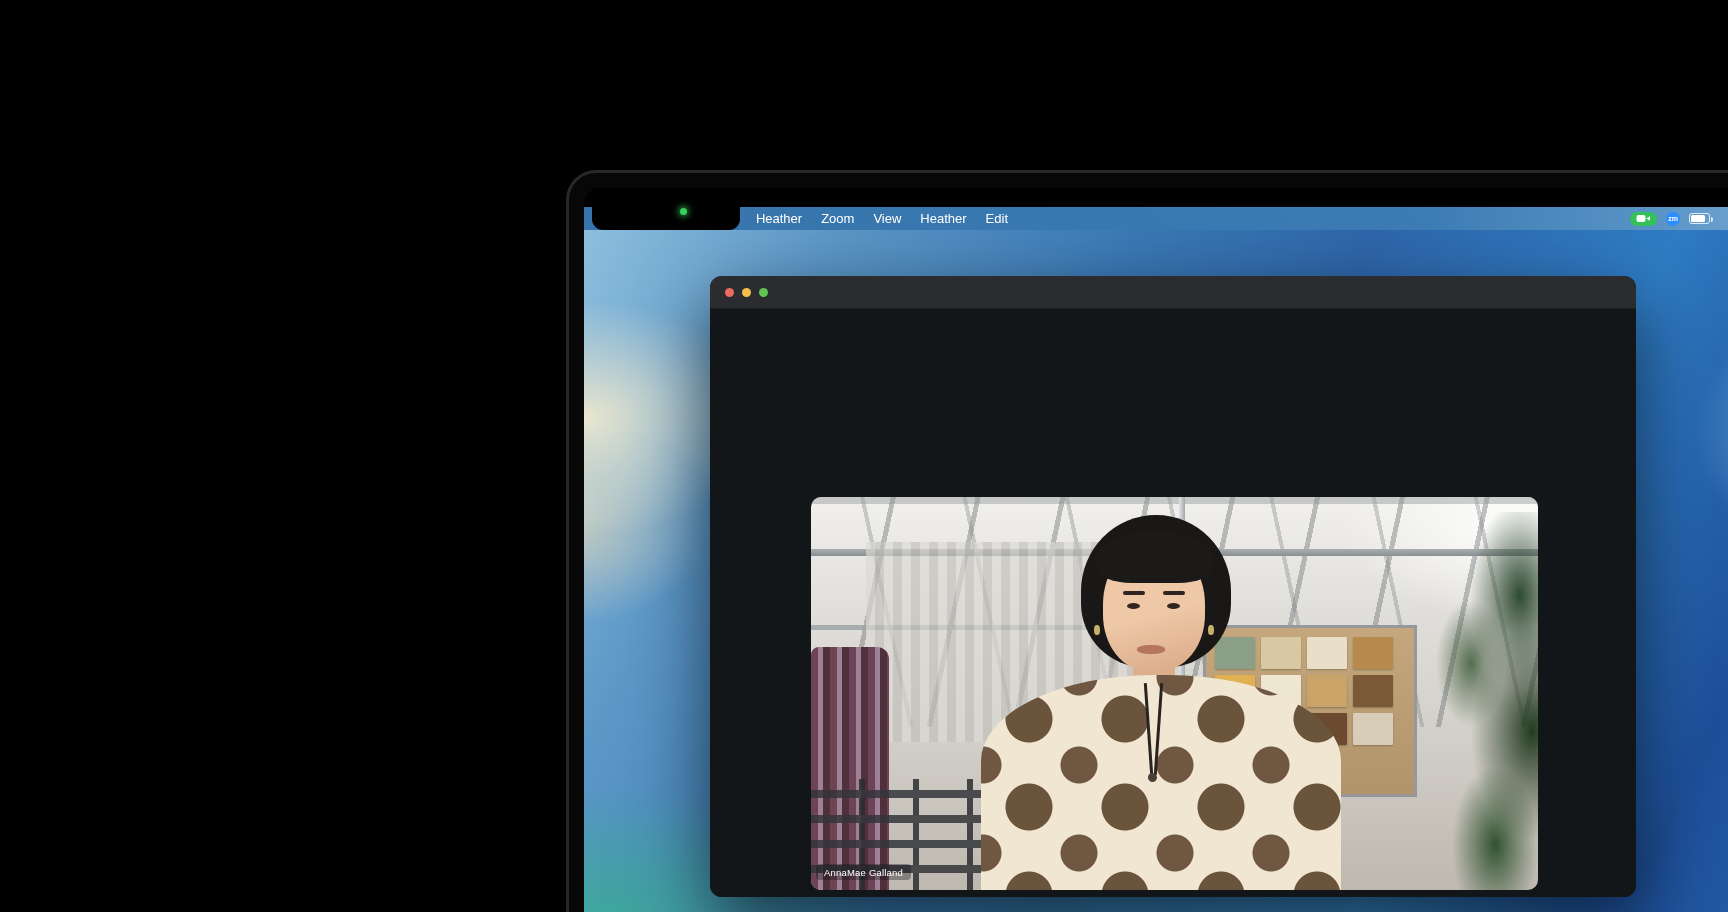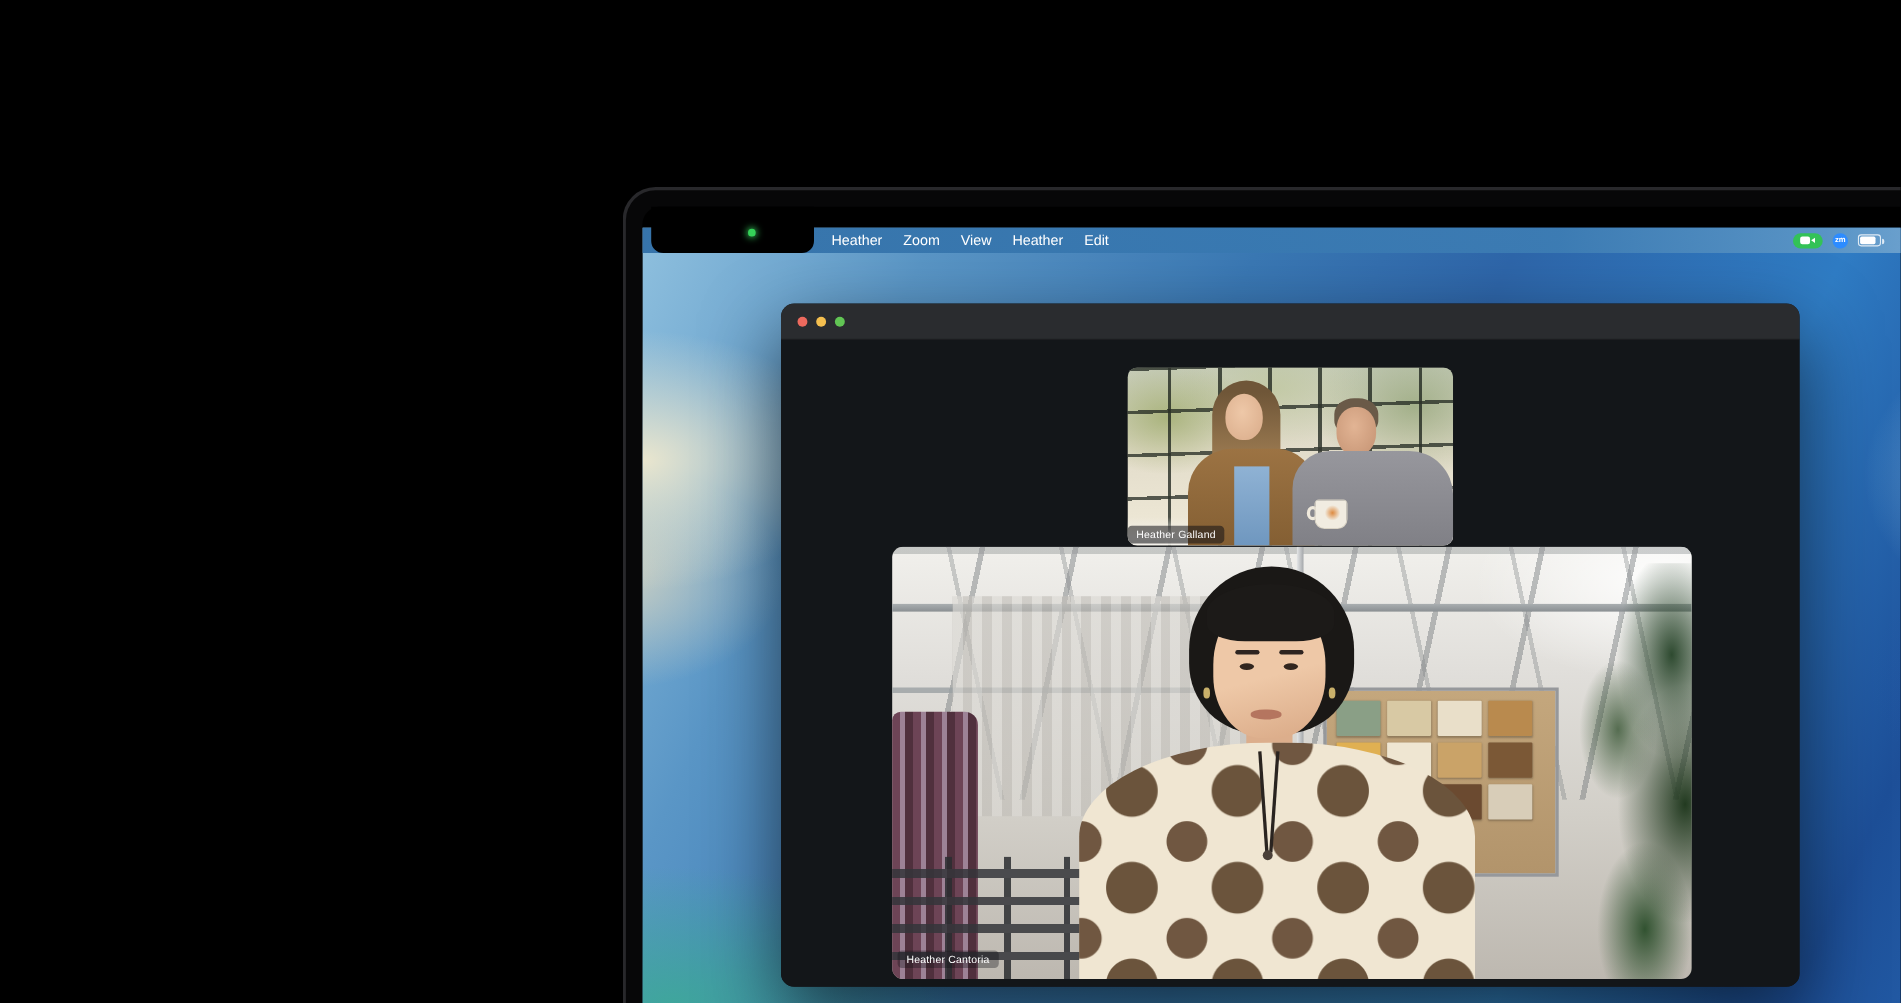--- a/index.html
+++ b/index.html
@@ -200,35 +200,20 @@
       <div class="titlebar">
         <div class="traffic">
           <span class="tl tl-close"></span>
           <span class="tl tl-min"></span>
           <span class="tl tl-max"></span>
         </div>
       </div>
 
       <div class="win-content">
 
-        <div class="tile tile-heather">
-          <div class="abs hg-bg"></div>
-          <div class="abs hg-grid"></div>
-          <div class="abs hg-sill"></div>
-          <div class="abs hg-hair-w"></div>
-          <div class="abs hg-face-w"></div>
-          <div class="abs hg-cardigan"></div>
-          <div class="abs hg-shirt"></div>
-          <div class="abs hg-hair-m"></div>
-          <div class="abs hg-face-m"></div>
-          <div class="abs hg-body-m"></div>
-          <div class="abs hg-mug-handle"></div>
-          <div class="abs hg-mug"></div>
-          <span class="name-label">Heather Galland</span>
-        </div>
 
         <div class="tile tile-annamae">
           <div class="abs am-bg"></div>
           <div class="abs am-trusses"></div>
           <div class="abs am-beam"></div>
           <div class="abs am-beam2"></div>
           <div class="abs am-corrugated"></div>
           <div class="abs am-rack"></div>
           <div class="abs am-railing"></div>
           <div class="abs am-pole"></div>
@@ -255,21 +240,21 @@
           <div class="abs am-brow" style="left:352px; top:94px;"></div>
           <div class="abs am-eye" style="left:316px; top:106px;"></div>
           <div class="abs am-eye" style="left:356px; top:106px;"></div>
           <div class="abs am-lips"></div>
           <div class="abs am-earring" style="left:283px; top:128px;"></div>
           <div class="abs am-earring" style="left:397px; top:128px;"></div>
           <div class="abs am-blouse"></div>
           <div class="abs am-necklace1"></div>
           <div class="abs am-necklace2"></div>
           <div class="abs am-pendant"></div>
-          <span class="name-label">Heather Cantoria</span>
+          <span class="name-label">AnnaMae Galland</span>
         </div>
 
       </div>
     </div>
 
   </div>
 
   <div class="notch">
     <span class="notch-led"></span>
   </div>

